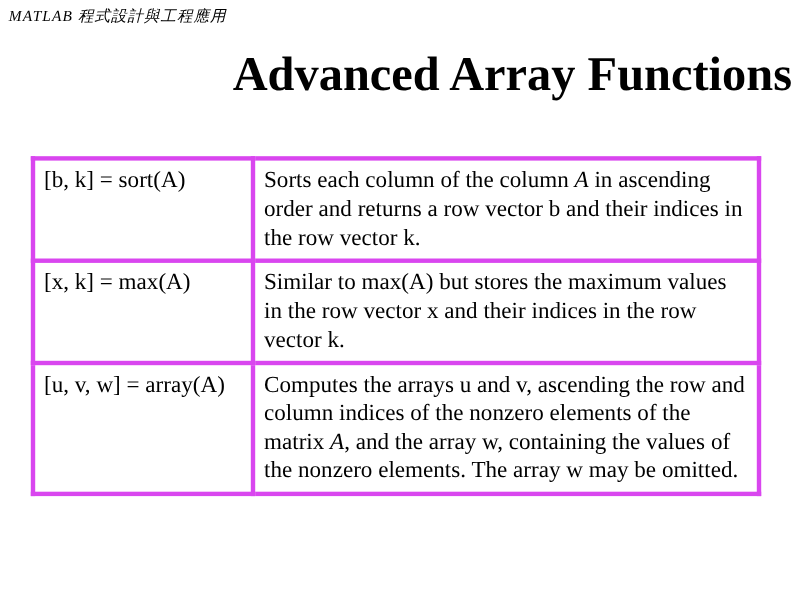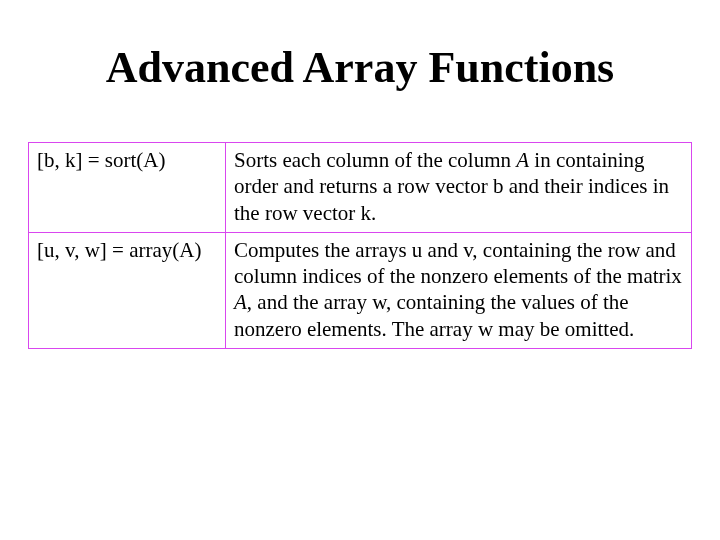--- a/index.html
+++ b/index.html
@@ -24,62 +24,69 @@
     font-size: 14px;
     font-family: "Microsoft JhengHei", "PMingLiU", serif;
     font-style: italic;
     letter-spacing: 1px;
   }
   .title {
     position: absolute;
     top: 42px;
     left: 0;
     width: 720px;
-    text-align: center;
+    text-align: right;
     font-size: 44px;
     font-weight: bold;
   }
   .tbl {
     position: absolute;
     top: 142px;
     left: 28px;
     width: 664px;
     border-collapse: collapse;
   }
   .tbl td {
-    border: 1px solid #d946ef;
+    border: 4px solid #d946ef;
     vertical-align: top;
     padding: 4px 8px 6px 8px;
     font-size: 21px;
     line-height: 1.25;
   }
   .tbl td.fn {
     width: 180px;
     white-space: nowrap;
   }
   .it { font-style: italic; }
 </style>
 </head>
 <body>
 
 <div class="slide">
 
+  <div class="header-label">MATLAB 程式設計與工程應用</div>
 
   <div class="title">Advanced Array Functions</div>
 
   <table class="tbl">
     <tbody>
         <tr>
       <td class="fn">[b, k] = sort(A)</td>
       <td>
-        <span>Sorts each column of the column </span><span class="it">A</span><span> in containing order and returns a row vector b and their indices in the row vector k.</span>
+        <span>Sorts each column of the column </span><span class="it">A</span><span> in ascending order and returns a row vector b and their indices in the row vector k.</span>
+      </td>
+    </tr>
+    <tr>
+      <td class="fn">[x, k] = max(A)</td>
+      <td>
+        <span>Similar to max(A) but stores the maximum values in the row vector x and their indices in the row vector k.</span><span class="it"></span><span></span>
       </td>
     </tr>
     <tr>
       <td class="fn">[u, v, w] = array(A)</td>
       <td>
-        <span>Computes the arrays u and v, containing the row and column indices of the nonzero elements of the matrix </span><span class="it">A</span><span>, and the array w, containing the values of the nonzero elements. The array w may be omitted.</span>
+        <span>Computes the arrays u and v, ascending the row and column indices of the nonzero elements of the matrix </span><span class="it">A</span><span>, and the array w, containing the values of the nonzero elements. The array w may be omitted.</span>
       </td>
     </tr>
   </tbody>
     </table>
 
 </div>
 
 </body></html>

